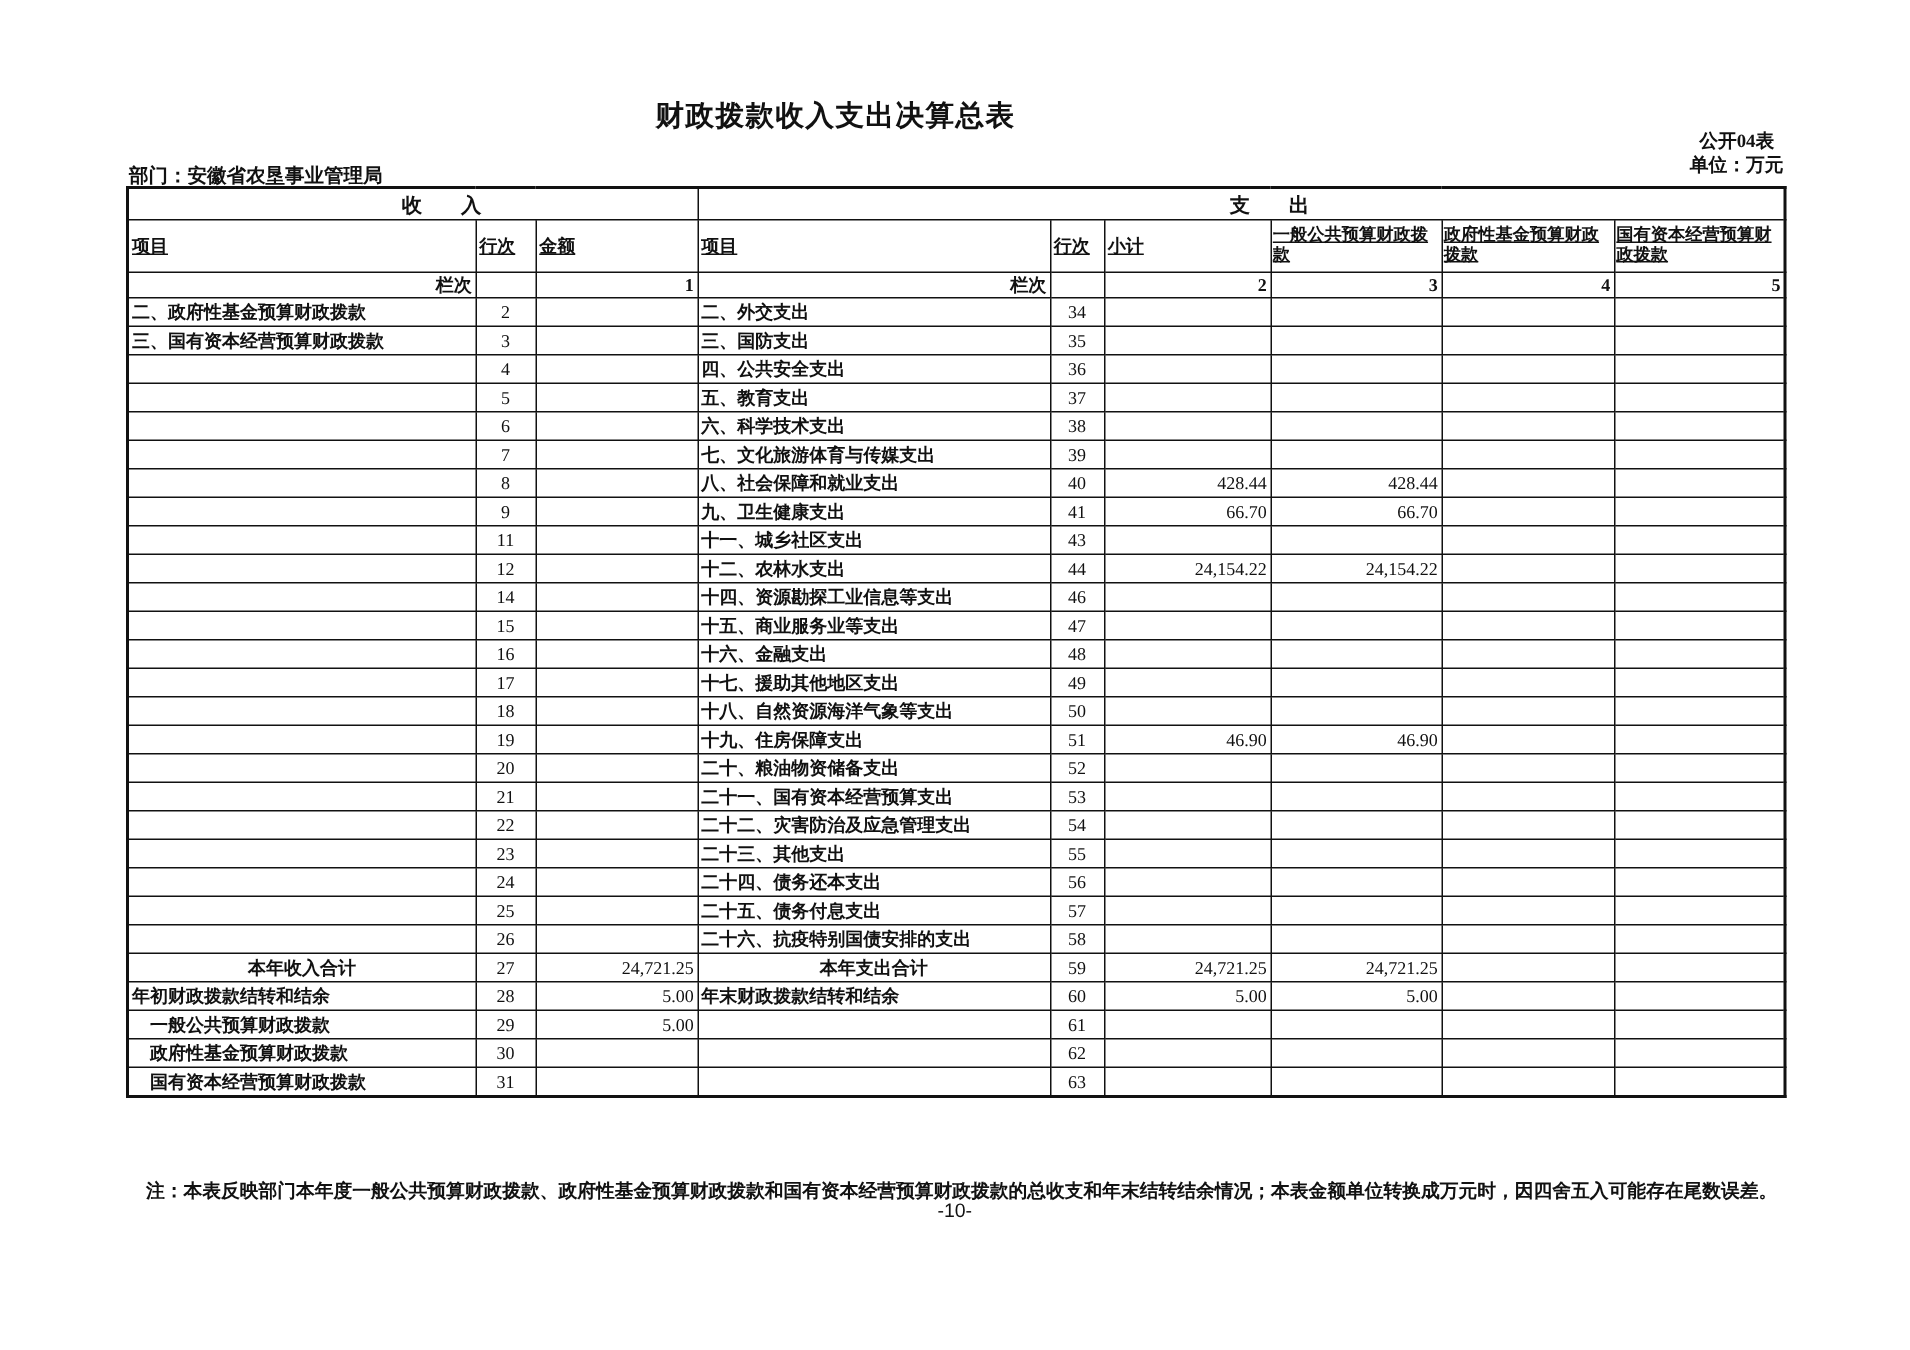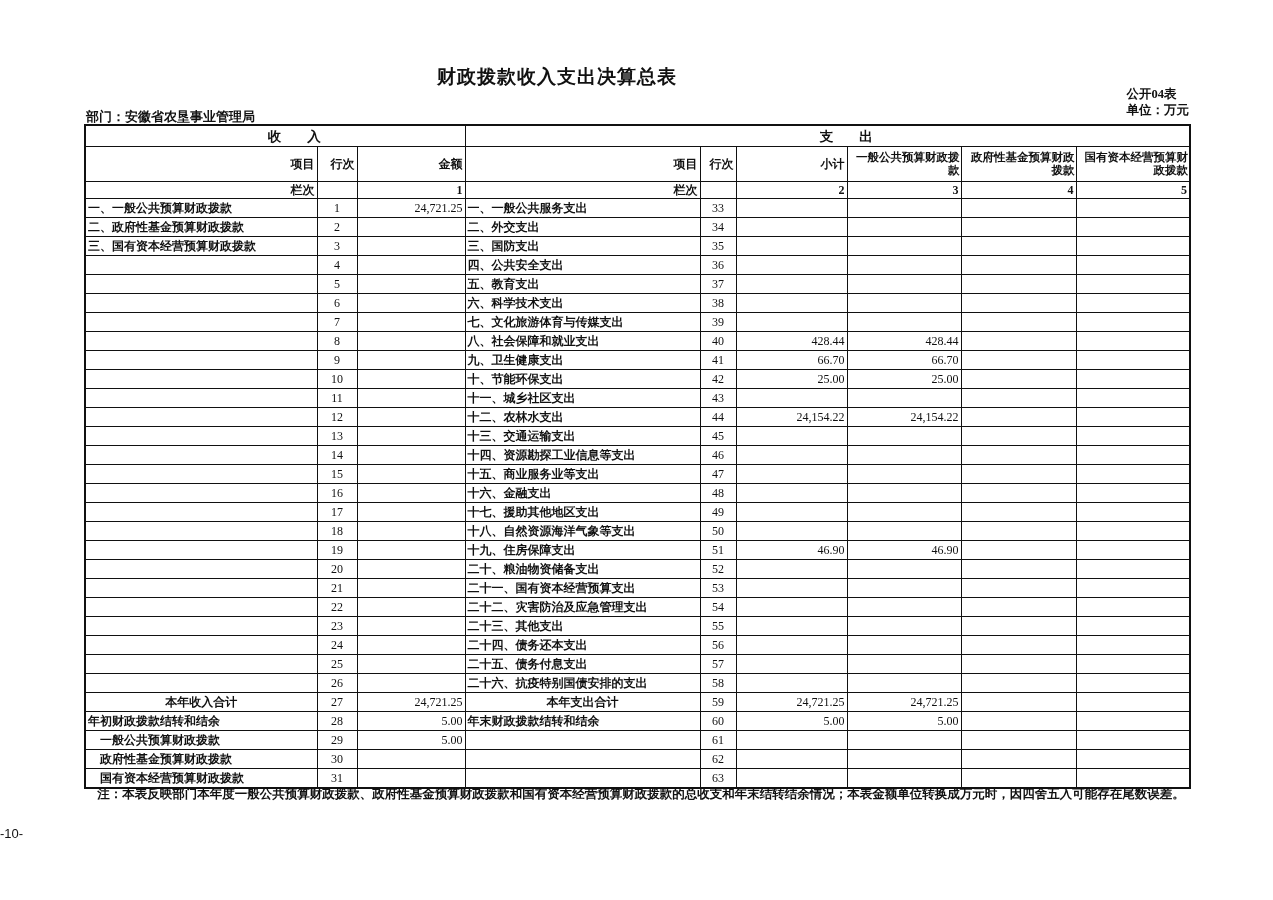--- a/index.html
+++ b/index.html
@@ -7,54 +7,54 @@
     width:1273px;height:900px;position:relative;
     background:#ffffff;color:#111;
     font-family:"Liberation Serif","DejaVu Serif",serif;
     overflow:hidden;
   }
   .page-title{
     position:absolute;top:64px;left:0;width:1114px;
     text-align:center;font-size:19px;font-weight:bold;letter-spacing:1px;
   }
   .meta-right{
-    position:absolute;top:86px;right:84px;text-align:left;
+    position:absolute;top:86px;right:84px;text-align:center;
     font-size:12.5px;font-weight:bold;line-height:16px;
   }
   .dept{
     position:absolute;top:108px;left:86px;
     font-size:13px;font-weight:bold;
   }
   table.fiscal{
     position:absolute;left:84px;top:124px;
     border-collapse:collapse;table-layout:fixed;width:1105px;
     border:2px solid #111;
   }
   table.fiscal td{
     border:1px solid #111;
     font-size:12px;line-height:13px;
     padding:0 2px;overflow:hidden;white-space:nowrap;
     height:18px;
   }
   tr.h-sec td{height:20px;text-align:center;font-weight:bold;font-size:13.5px;padding-left:40px;}
   tr.h-sec td span{letter-spacing:26px;margin-right:-26px;}
-  tr.h-cols td{height:34px;text-align:right;font-weight:bold;white-space:normal;line-height:13px;}
+  tr.h-cols td{height:34px;text-align:left;font-weight:bold;white-space:normal;line-height:13px;text-decoration:underline;}
   tr.h-cols td.longhead{font-size:11.5px;padding:0 1px;}
   tr.h-lanci td{height:16px;text-align:right;font-weight:bold;}
   td.item{text-align:left;font-weight:bold;}
   td.item.indent{padding-left:14px;}
   td.item.center-bold{text-align:center;}
   td.rownum{text-align:center;font-weight:normal;}
   td.amount{text-align:right;font-weight:normal;padding-right:3px;}
   .note{
     position:absolute;top:786px;left:86px;width:1110px;
     font-size:12.5px;font-weight:bold;line-height:16px;text-align:center;
   }
   .page-number{
-    position:absolute;top:826px;left:0;width:1273px;text-align:left;
+    position:absolute;top:799px;left:0;width:1273px;text-align:center;
     font-size:13px;font-family:"Liberation Sans","DejaVu Sans",sans-serif;
   }
 </style>
 </head>
 <body>
 
 <div class="page-title">财政拨款收入支出决算总表</div>
 
 <div class="meta-right">
   <div>公开04表</div>
@@ -98,31 +98,20 @@
       <td>栏次</td>
       <td></td>
       <td>2</td>
       <td>3</td>
       <td>4</td>
       <td>5</td>
     </tr>
   </tbody>
   <tbody>
       <tr>
-        <td class="item">一、一般公共预算财政拨款</td>
-        <td class="rownum">1</td>
-        <td class="amount">24,721.25</td>
-        <td class="item">一、一般公共服务支出</td>
-        <td class="rownum">33</td>
-        <td class="amount"></td>
-        <td class="amount"></td>
-        <td class="amount"></td>
-        <td class="amount"></td>
-      </tr>
-      <tr>
         <td class="item">二、政府性基金预算财政拨款</td>
         <td class="rownum">2</td>
         <td class="amount"></td>
         <td class="item">二、外交支出</td>
         <td class="rownum">34</td>
         <td class="amount"></td>
         <td class="amount"></td>
         <td class="amount"></td>
         <td class="amount"></td>
       </tr>
@@ -198,59 +187,37 @@
         <td class="amount"></td>
         <td class="item">九、卫生健康支出</td>
         <td class="rownum">41</td>
         <td class="amount">66.70</td>
         <td class="amount">66.70</td>
         <td class="amount"></td>
         <td class="amount"></td>
       </tr>
       <tr>
         <td class="item"></td>
-        <td class="rownum">10</td>
-        <td class="amount"></td>
-        <td class="item">十、节能环保支出</td>
-        <td class="rownum">42</td>
-        <td class="amount">25.00</td>
-        <td class="amount">25.00</td>
-        <td class="amount"></td>
-        <td class="amount"></td>
-      </tr>
-      <tr>
-        <td class="item"></td>
         <td class="rownum">11</td>
         <td class="amount"></td>
         <td class="item">十一、城乡社区支出</td>
         <td class="rownum">43</td>
         <td class="amount"></td>
         <td class="amount"></td>
         <td class="amount"></td>
         <td class="amount"></td>
       </tr>
       <tr>
         <td class="item"></td>
         <td class="rownum">12</td>
         <td class="amount"></td>
         <td class="item">十二、农林水支出</td>
         <td class="rownum">44</td>
         <td class="amount">24,154.22</td>
         <td class="amount">24,154.22</td>
-        <td class="amount"></td>
-        <td class="amount"></td>
-      </tr>
-      <tr>
-        <td class="item"></td>
-        <td class="rownum">13</td>
-        <td class="amount"></td>
-        <td class="item">十三、交通运输支出</td>
-        <td class="rownum">45</td>
-        <td class="amount"></td>
-        <td class="amount"></td>
         <td class="amount"></td>
         <td class="amount"></td>
       </tr>
       <tr>
         <td class="item"></td>
         <td class="rownum">14</td>
         <td class="amount"></td>
         <td class="item">十四、资源勘探工业信息等支出</td>
         <td class="rownum">46</td>
         <td class="amount"></td>

